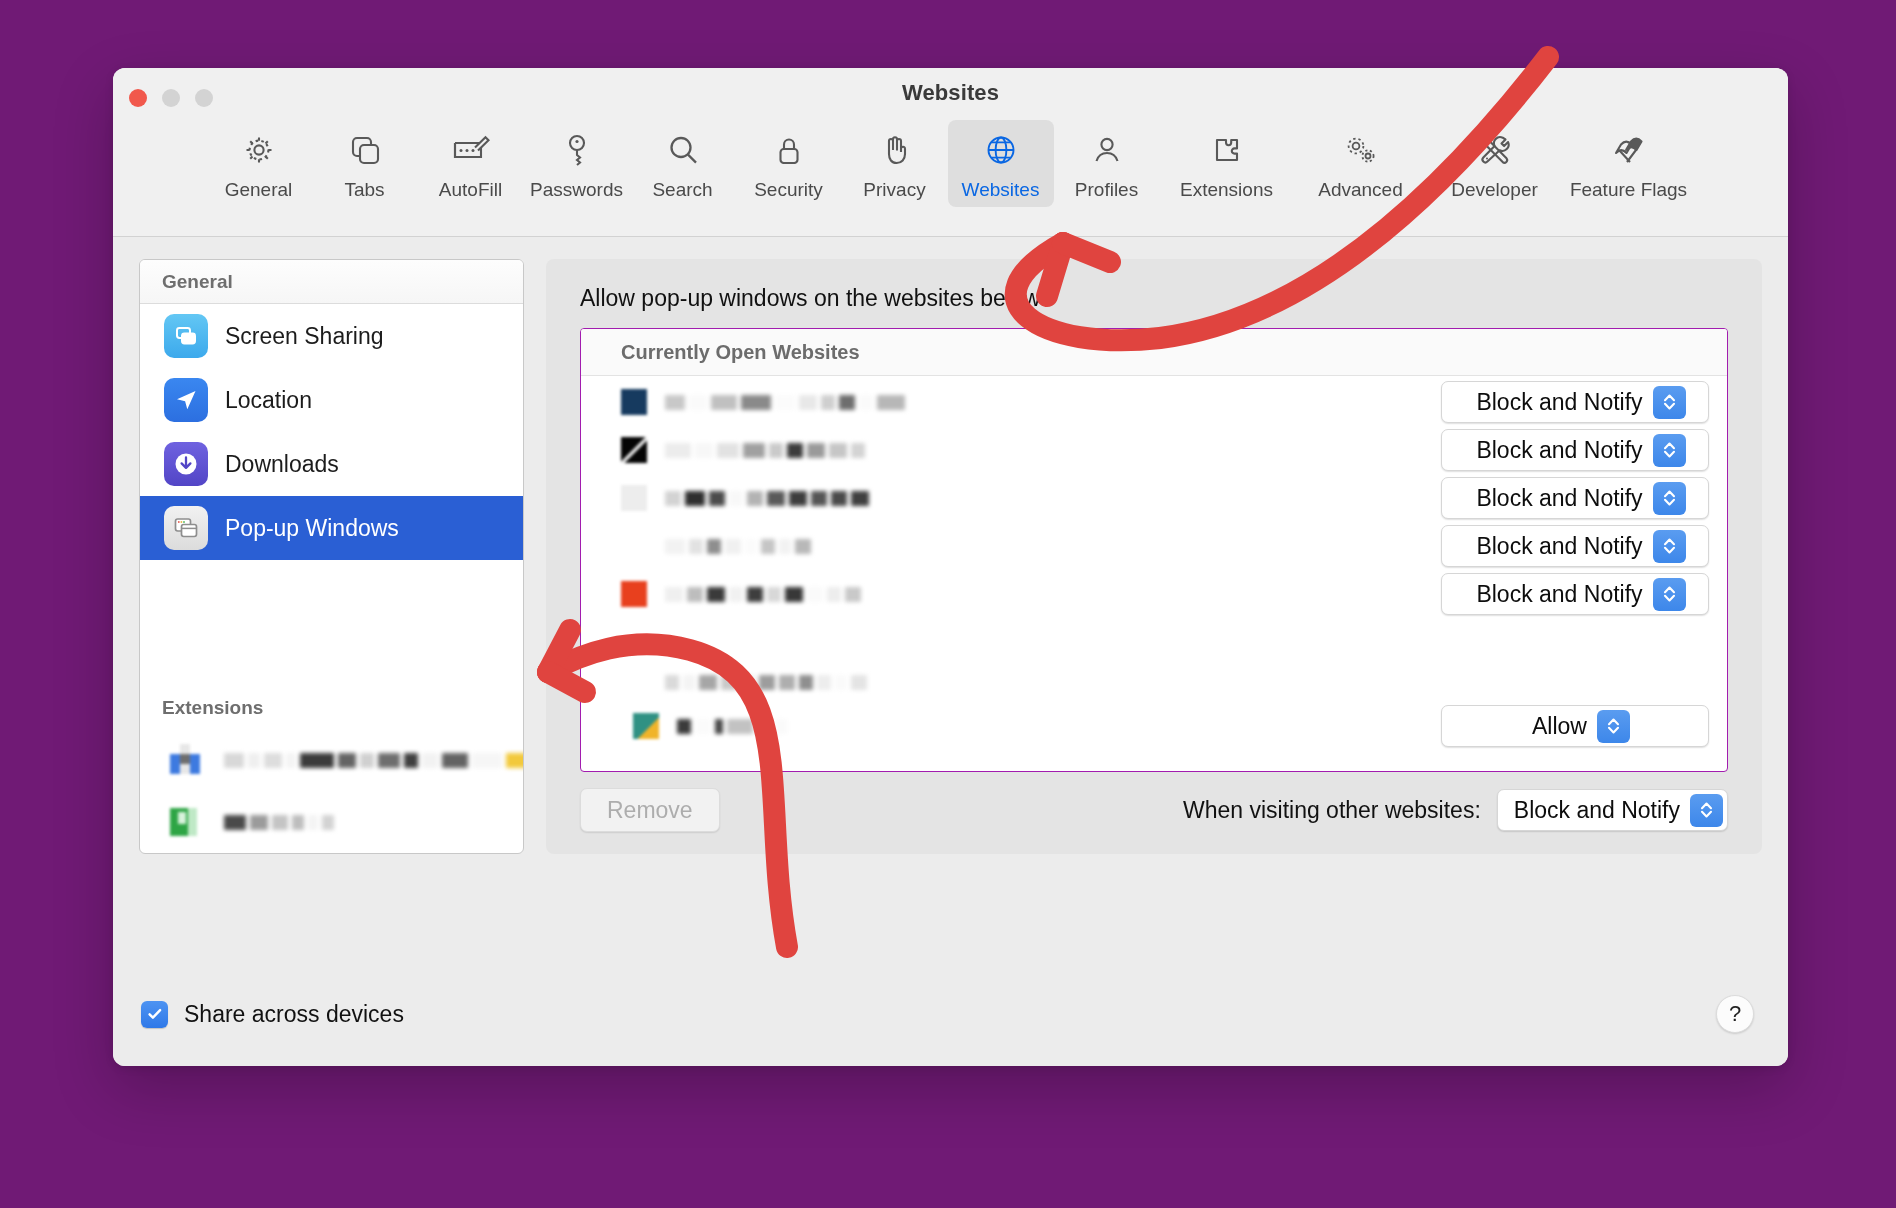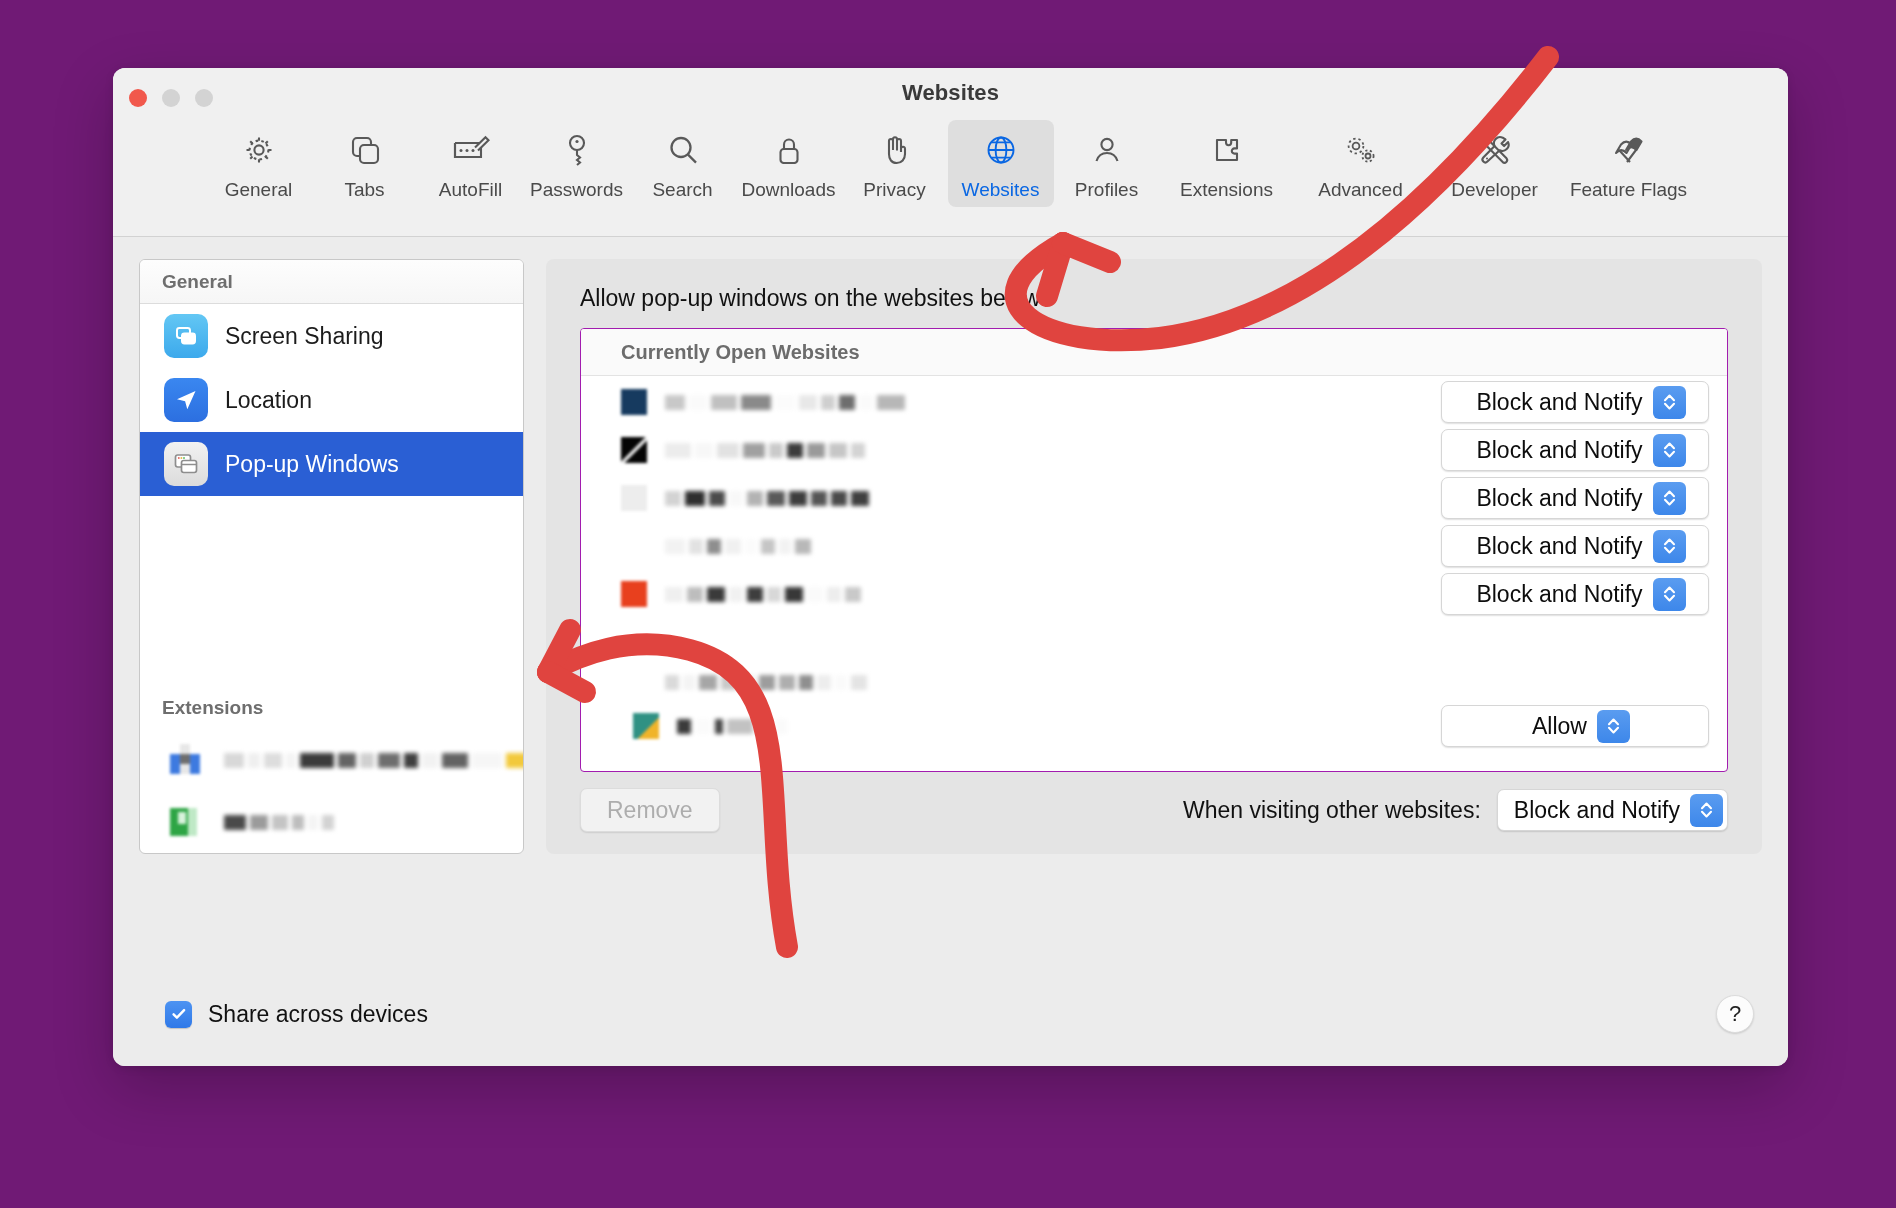--- a/index.html
+++ b/index.html
@@ -191,21 +191,21 @@
   .footer-right { margin-left: auto; display: flex; align-items: center; gap: 16px; }
   .footer-label { font-size: 23px; color: #111; }
 
   
   .bottombar {
     position: absolute; left: 0; right: 0; bottom: 0;
     height: 104px;
     display: flex; align-items: center;
     padding: 0 34px 0 28px;
   }
-  .checkline { display: flex; align-items: center; gap: 16px; margin-left: 24px; }
+  .checkline { display: flex; align-items: center; gap: 16px; }
   .checkbox {
     width: 27px; height: 27px; border-radius: 6px;
     background: linear-gradient(#4d93f2,#2f79e8);
     display: flex; align-items: center; justify-content: center;
     box-shadow: 0 1px 1px rgba(0,0,0,0.18);
   }
   .check-label { font-size: 23px; color: #111; }
   .help-btn {
     margin-left: auto;
     width: 38px; height: 38px; border-radius: 50%;
@@ -292,21 +292,21 @@
           <span class="tb-label">Search</span>
         </div>
 
         <div class="tb-item">
           <span class="tb-icon">
             <svg width="40" height="40" viewBox="0 0 40 40" fill="none" stroke="#595959" stroke-width="2.1">
               <rect x="11.5" y="19" width="17" height="14" rx="3.2"></rect>
               <path d="M15 19v-4.5a5 5 0 0110 0V19"></path>
             </svg>
           </span>
-          <span class="tb-label">Downloads</span>
+          <span class="tb-label">Security</span>
         </div>
 
         <div class="tb-item">
           <span class="tb-icon">
             <svg width="40" height="40" viewBox="0 0 40 40" fill="none" stroke="#595959" stroke-width="2.1">
               <path d="M14 22V11a2 2 0 014 0v9M18 20V9.2a2 2 0 014 0V20M22 20.5V11a2 2 0 014 0v11"></path>
               <path d="M26 18.5c0-2 4-2.6 4 .4V24c0 5.2-3.4 9-8.4 9S14 29.4 14 24v-2"></path>
             </svg>
           </span>
           <span class="tb-label">Privacy</span>
@@ -398,20 +398,29 @@
 
           <div class="side-row">
             <span class="app-icon ic-location">
               <svg width="28" height="28" viewBox="0 0 28 28">
                 <path d="M23.5 5L5 13.2l8.1 2.1 2.2 8z" fill="#fff"></path>
               </svg>
             </span>
             <span class="side-label">Location</span>
           </div>
 
+          <div class="side-row">
+            <span class="app-icon ic-downloads">
+              <svg width="30" height="30" viewBox="0 0 30 30">
+                <circle cx="15" cy="15" r="10.5" fill="#fff"></circle>
+                <path d="M15 8.5v10M10.6 14.4L15 18.9l4.4-4.5" fill="none" stroke="#5245c6" stroke-width="2.3" stroke-linecap="round" stroke-linejoin="round"></path>
+              </svg>
+            </span>
+            <span class="side-label">Downloads</span>
+          </div>
 
 
           <div class="side-row active">
             <span class="app-icon ic-popup">
               <svg width="32" height="32" viewBox="0 0 32 32" fill="none">
                 <rect x="5.5" y="7" width="15" height="12" rx="2.2" fill="#fff" stroke="#8e8e8e" stroke-width="1.7"></rect>
                 <circle cx="8.8" cy="10" r="0.95" fill="#e8655a"></circle>
                 <circle cx="11.4" cy="10" r="0.95" fill="#e8b84a"></circle>
                 <circle cx="14" cy="10" r="0.95" fill="#5bbd62"></circle>
                 <rect x="11.5" y="12.5" width="15" height="12" rx="2.2" fill="#fff" stroke="#8e8e8e" stroke-width="1.7"></rect>

